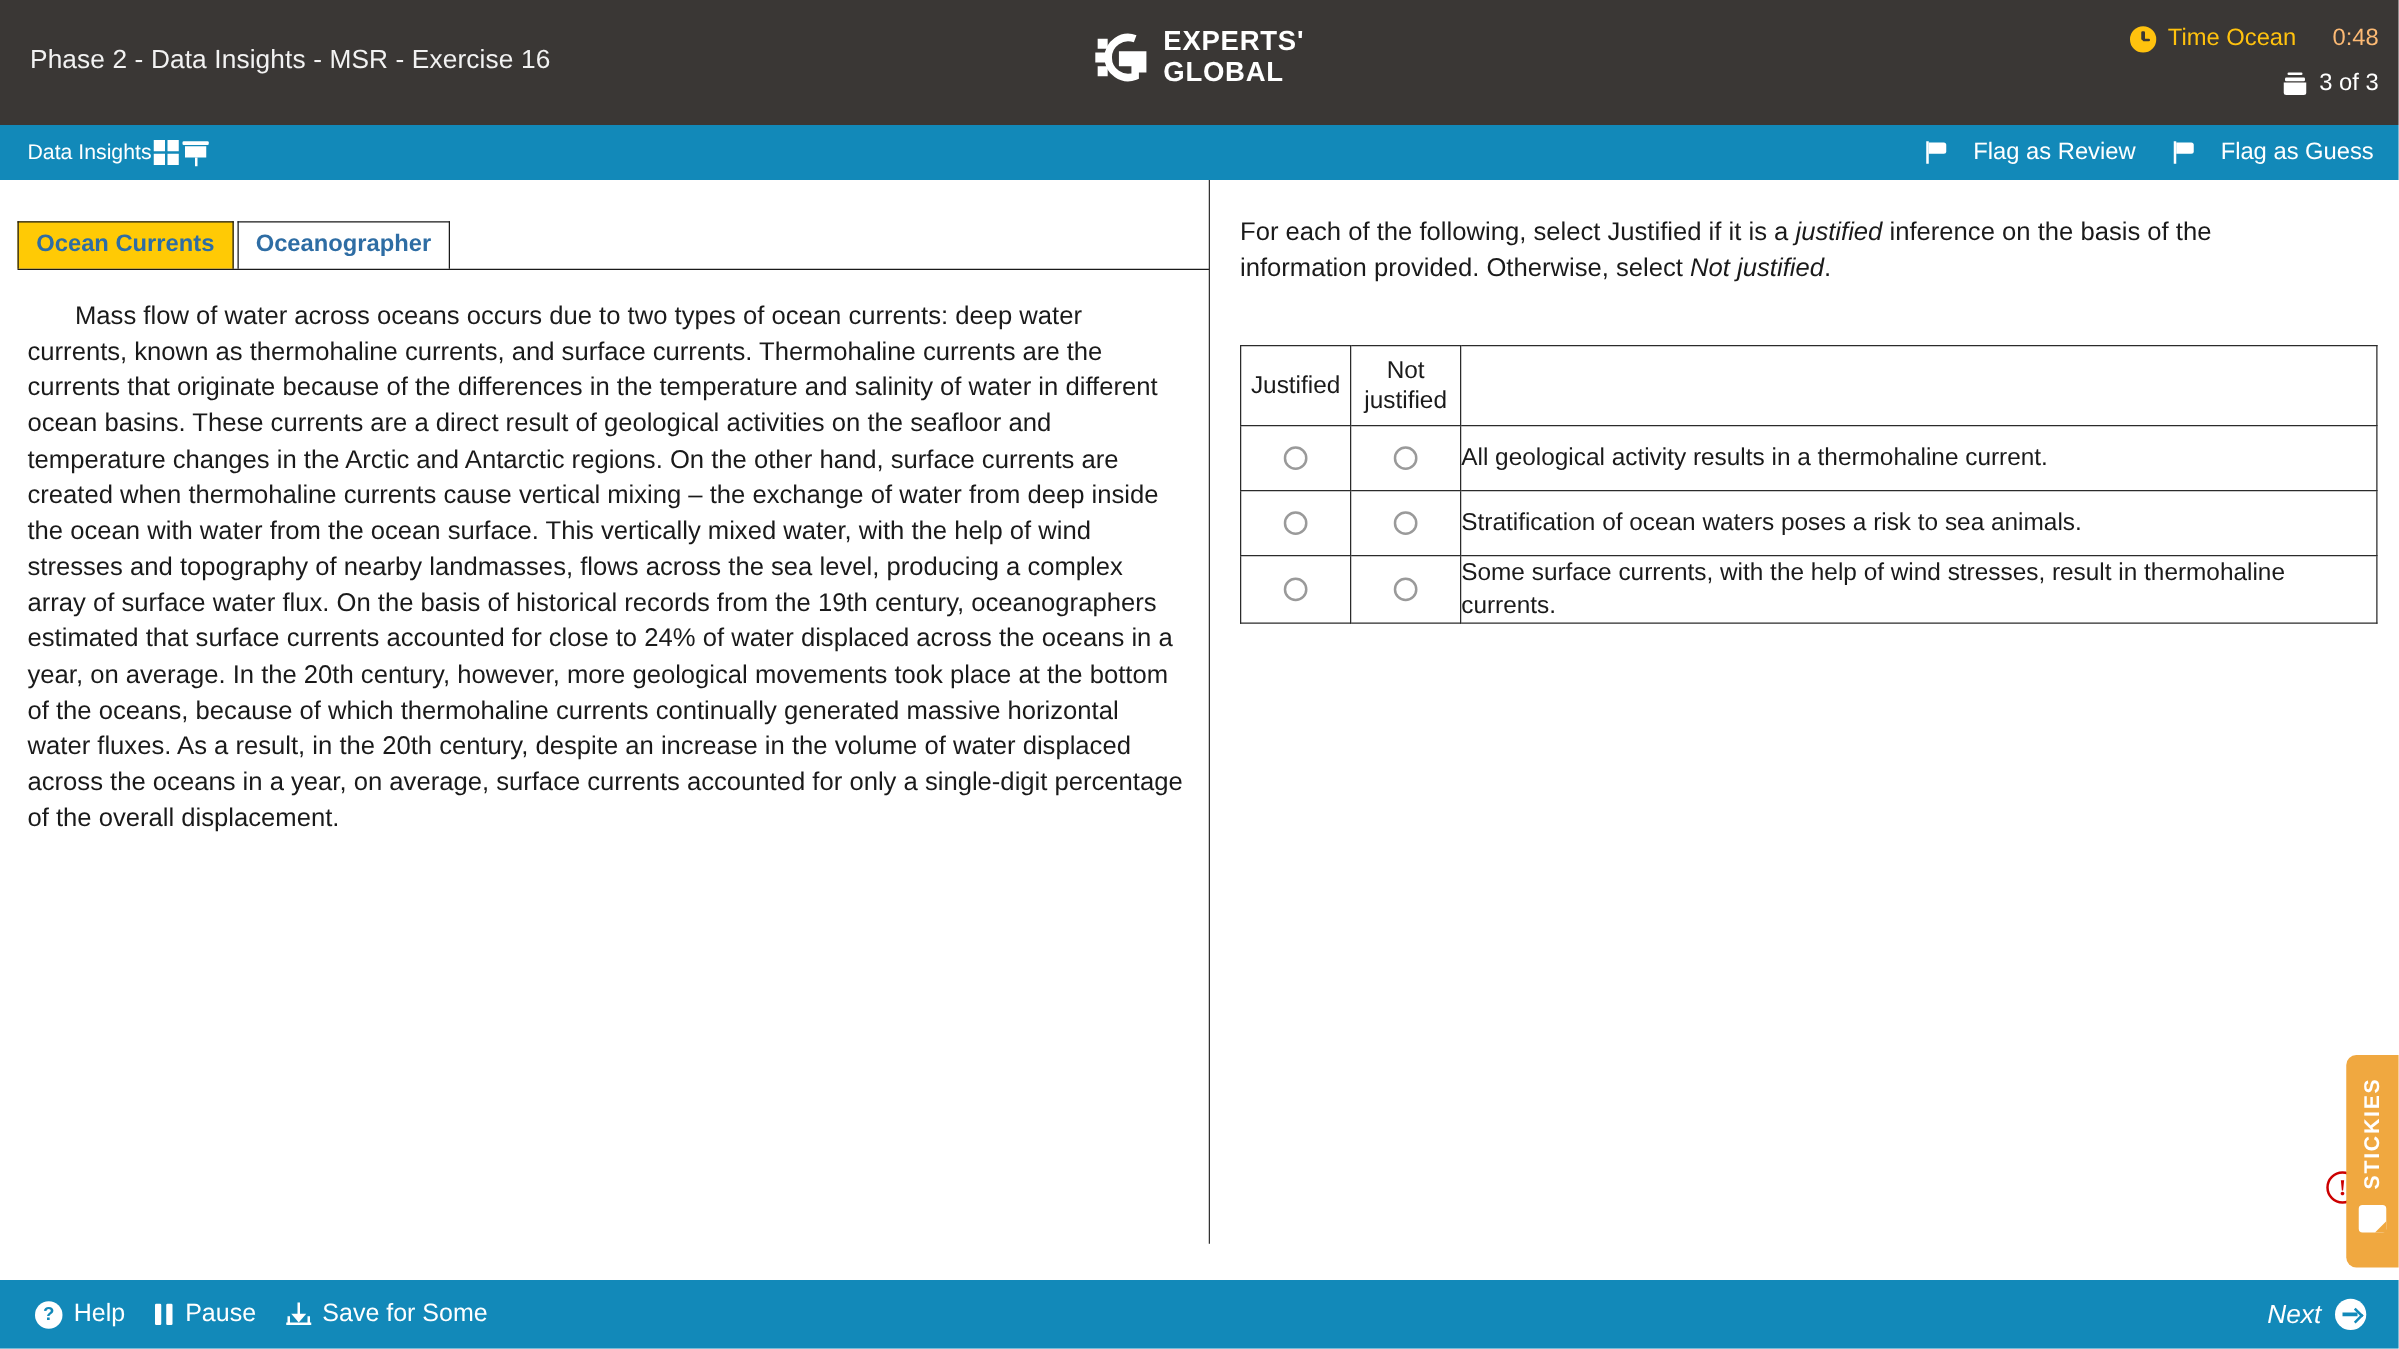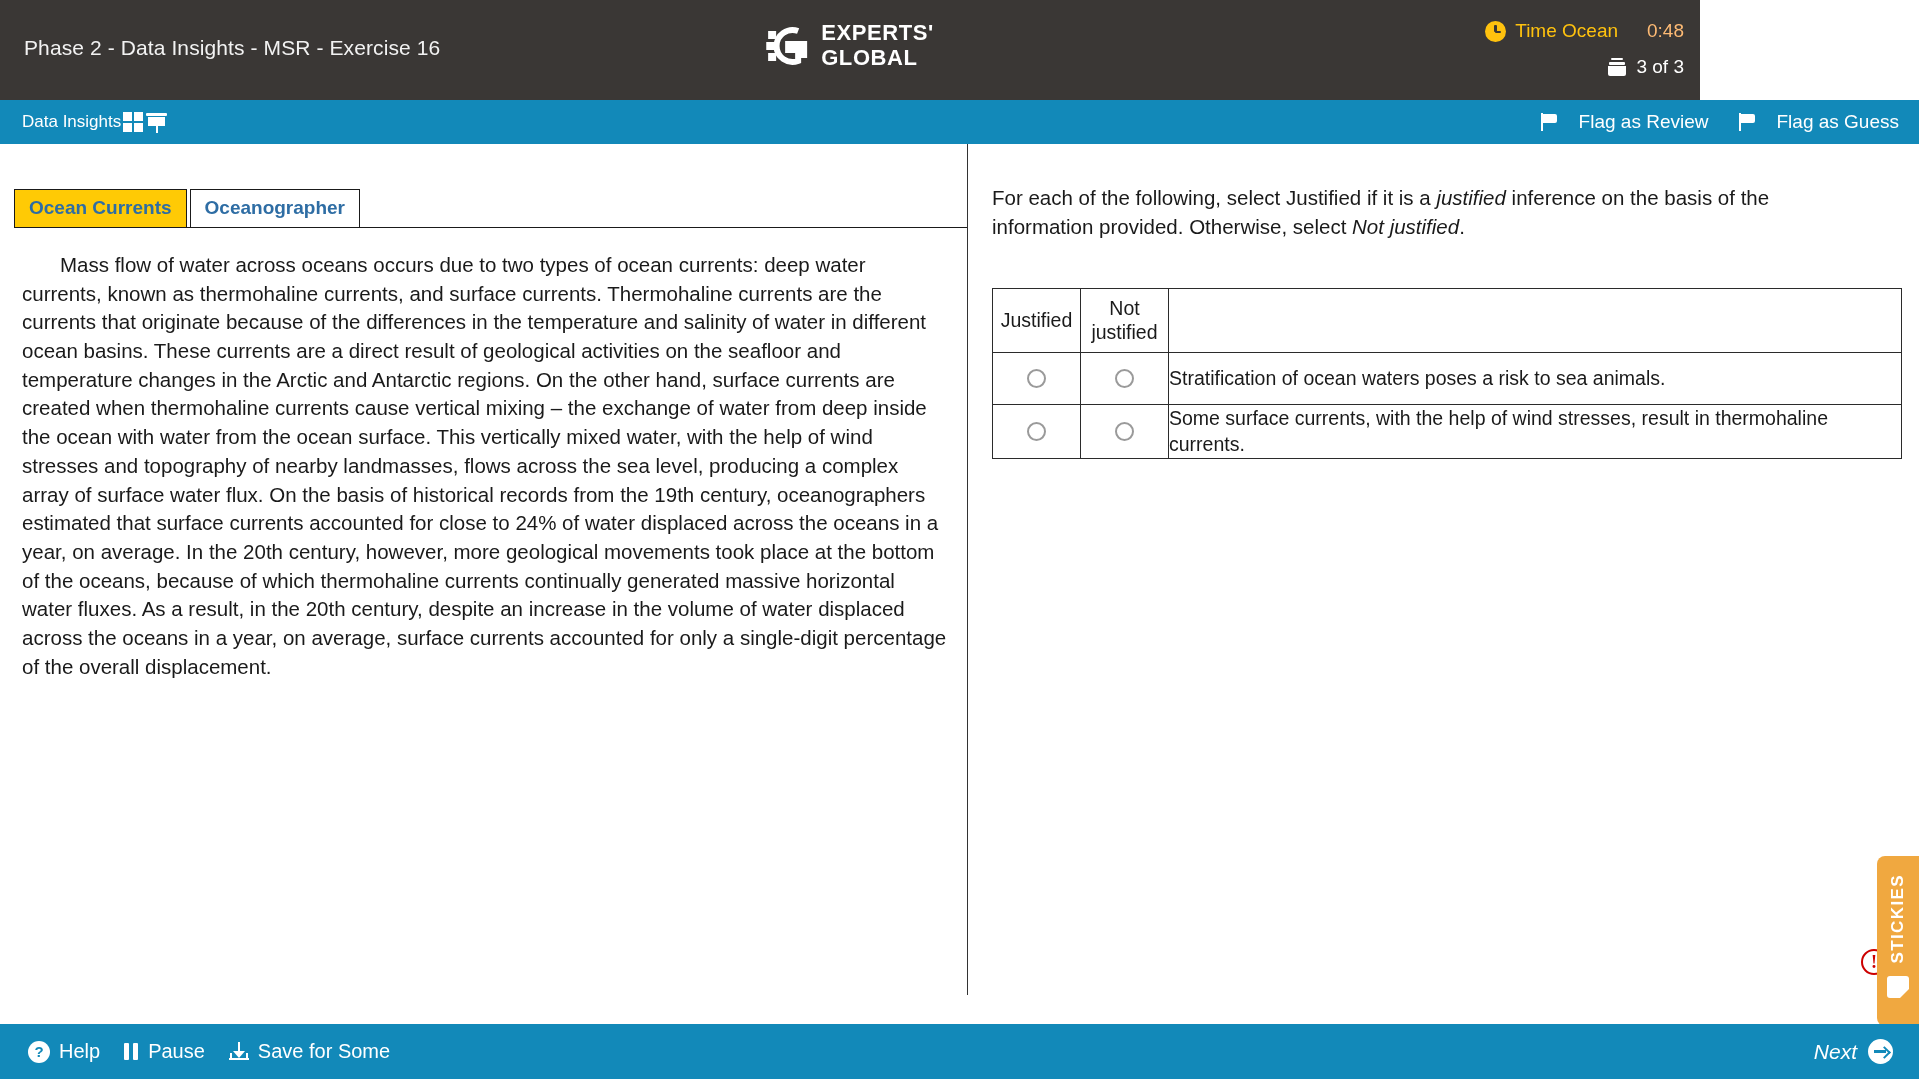--- a/index.html
+++ b/index.html
@@ -6,21 +6,21 @@
   html, body {
     width: 1919px; height: 1079px;
     font-family: "Liberation Sans", sans-serif;
     background: #ffffff;
     overflow: hidden;
   }
   #app { position: relative; width: 1919px; height: 1079px; }
 
   
   .topbar {
-    position: absolute; left: 0; top: 0; width: 1700px; height: 100px;
+    position: absolute; left: 0; top: 0; width: 1919px; height: 100px;
     background: #3a3735; color: #ffffff;
   }
   .exercise-title {
     position: absolute; left: 24px; top: 36px;
     font-size: 21px; color: #f2f2f2; letter-spacing: .1px; white-space: nowrap;
   }
   .brand {
     position: absolute; left: 50%; top: 22px; transform: translateX(-50%);
     display: flex; align-items: center; gap: 11px;
   }
@@ -97,21 +97,21 @@
   }
   .flag-btn { display: flex; align-items: center; gap: 9px; cursor: pointer; }
   .flag-icon { width: 17px; height: 18px; position: relative; }
   .flag-icon i { position: absolute; background: #ffffff; display: block; }
   .flag-icon .pole { left: 0; top: 0; width: 2px; height: 18px; }
   .flag-icon .cloth { left: 2px; top: 1px; width: 14px; height: 9px; border-radius: 0 2px 2px 0;}
   .flag-label { font-size: 19px; color: #ffffff; white-space: nowrap; margin-left: 12px; }
 
   
   .content {
-    position: absolute; left: 0; top: 156px; width: 1919px; height: 851px;
+    position: absolute; left: 0; top: 144px; width: 1919px; height: 851px;
     background: #ffffff;
   }
   .divider {
     position: absolute; left: 967px; top: 144px; width: 1px; height: 851px;
     background: #333333;
   }
 
   
   .left-pane {
     position: absolute; left: 0; top: 0; width: 967px; height: 851px;
@@ -353,20 +353,25 @@
           <tr>
             <th>Justified</th>
             <th>Not justified</th>
             <th class="blank"></th>
           </tr>
         </thead>
         <tbody>
           <tr>
             <td class="opt-cell"><span class="radio"></span></td>
             <td class="opt-cell"><span class="radio"></span></td>
+            <td class="stmt-cell">All geological activity results in a thermohaline current.</td>
+          </tr>
+          <tr>
+            <td class="opt-cell"><span class="radio"></span></td>
+            <td class="opt-cell"><span class="radio"></span></td>
             <td class="stmt-cell">Stratification of ocean waters poses a risk to sea animals.</td>
           </tr>
           <tr>
             <td class="opt-cell"><span class="radio"></span></td>
             <td class="opt-cell"><span class="radio"></span></td>
             <td class="stmt-cell">Some surface currents, with the help of wind stresses, result in thermohaline currents.</td>
           </tr>
         </tbody>
       </table>
 

